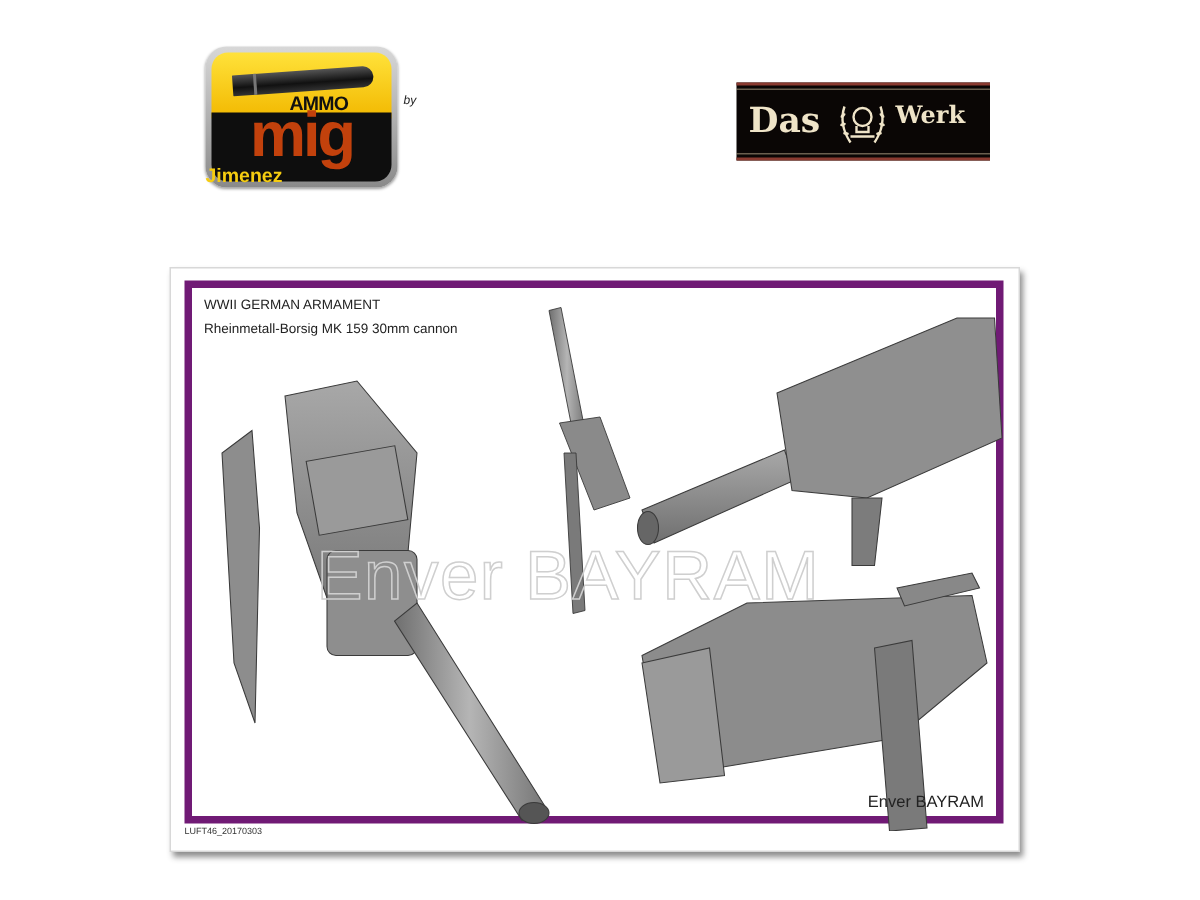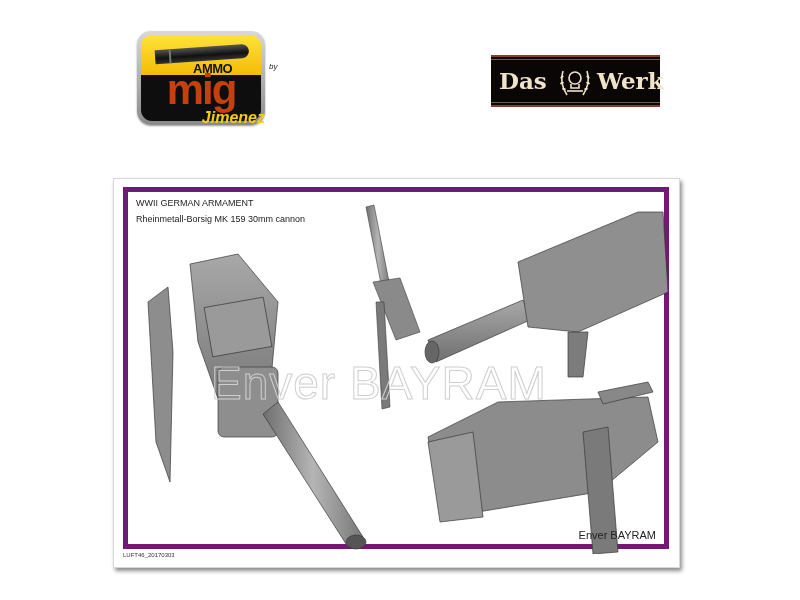--- a/index.html
+++ b/index.html
@@ -8,28 +8,28 @@
   
   .mig-logo { position:absolute; left:137px; top:31px; width:128px; height:94px; }
   .mig-outer { position:absolute; inset:0; border-radius:14px; background:linear-gradient(#d8d8d8,#8a8a8a); box-shadow:0 1px 2px rgba(0,0,0,.4); }
   .mig-yellow { position:absolute; left:4px; top:4px; right:4px; height:44px; border-radius:11px 11px 0 0; background:linear-gradient(#ffe23a,#f2b800); }
   .mig-bullet { position:absolute; left:14px; top:12px; width:94px; height:14px; background:linear-gradient(#555,#111 60%,#333); border-radius:2px 40px 40px 2px; transform:rotate(-4deg); }
   .mig-bullet:before { content:""; position:absolute; left:14px; top:0; width:2px; height:14px; background:#777; }
   .mig-ammo { position:absolute; left:52px; top:26px; font-weight:bold; font-size:13px; color:#111; letter-spacing:-0.5px; }
   .mig-by { position:absolute; left:101px; top:27px; font-size:8px; font-style:italic; color:#222;margin-left:27px; }
   .mig-black { position:absolute; left:4px; top:44px; right:4px; bottom:4px; background:#0e0e0e; border-radius:0 0 11px 11px; }
   .mig-text { position:absolute; left:0; right:0; top:38px; text-align:center; font-weight:bold; font-size:42px; color:#c2410c; line-height:1; letter-spacing:-2px; }
-  .mig-jim { position:absolute; left:0; right:0; top:78px; text-align:right; font-style:italic; font-weight:bold; font-size:16px; color:#f5cc10; }
+  .mig-jim { position:absolute; left:0; right:0; top:78px; text-align:left; font-weight:bold; font-size:13px; color:#f5cc10; }
 
   
   .dw-logo { position:absolute; left:491px; top:55px; width:169px; height:52px; background:#0a0605; border-top:2px solid #8a3a30; border-bottom:2px solid #8a3a30; box-sizing:border-box; }
   .dw-logo:before { content:""; position:absolute; left:0; right:0; top:2px; height:1px; background:#c9b89a; opacity:.5; }
   .dw-logo:after { content:""; position:absolute; left:0; right:0; bottom:2px; height:1px; background:#c9b89a; opacity:.5; }
   .dw-das { position:absolute; left:8px; top:10px; font-family:"DejaVu Serif", serif; font-weight:bold; font-size:23px; color:#efe4c8; }
-  .dw-werk { position:absolute; left:106px; top:10px; font-family:"DejaVu Serif", serif; font-weight:bold; font-size:23px; color:#efe4c8; }
+  .dw-werk { position:absolute; left:106px; top:10px; font-family:"DejaVu Serif", serif; font-weight:bold; font-size:16px; color:#efe4c8; }
   .dw-emblem { position:absolute; left:66px; top:8px; width:36px; height:34px; }
 
   
   .sheet { position:absolute; left:113px; top:178px; width:565px; height:388px; background:#fff; box-shadow:2px 3px 4px rgba(0,0,0,.45); border:1px solid #d8d8d8; }
   .frame { position:absolute; left:9px; top:8px; width:546px; height:362px; border:5px solid #701a75; box-sizing:border-box; }
   .title1 { position:absolute; left:8px; top:6px; font-size:9px; color:#222; }
   .title2 { position:absolute; left:8px; top:22px; font-size:9px; color:#222; }
   .code { position:absolute; left:9px; top:373px; font-size:6px; color:#333; }
   .author-sig { position:absolute; right:8px; bottom:3px; font-size:11px; color:#222; }
   .watermark { position:absolute; left:83px; top:164px; font-size:46px; color:transparent; -webkit-text-stroke:1px #cfcfcf; letter-spacing:1px; white-space:nowrap; }

